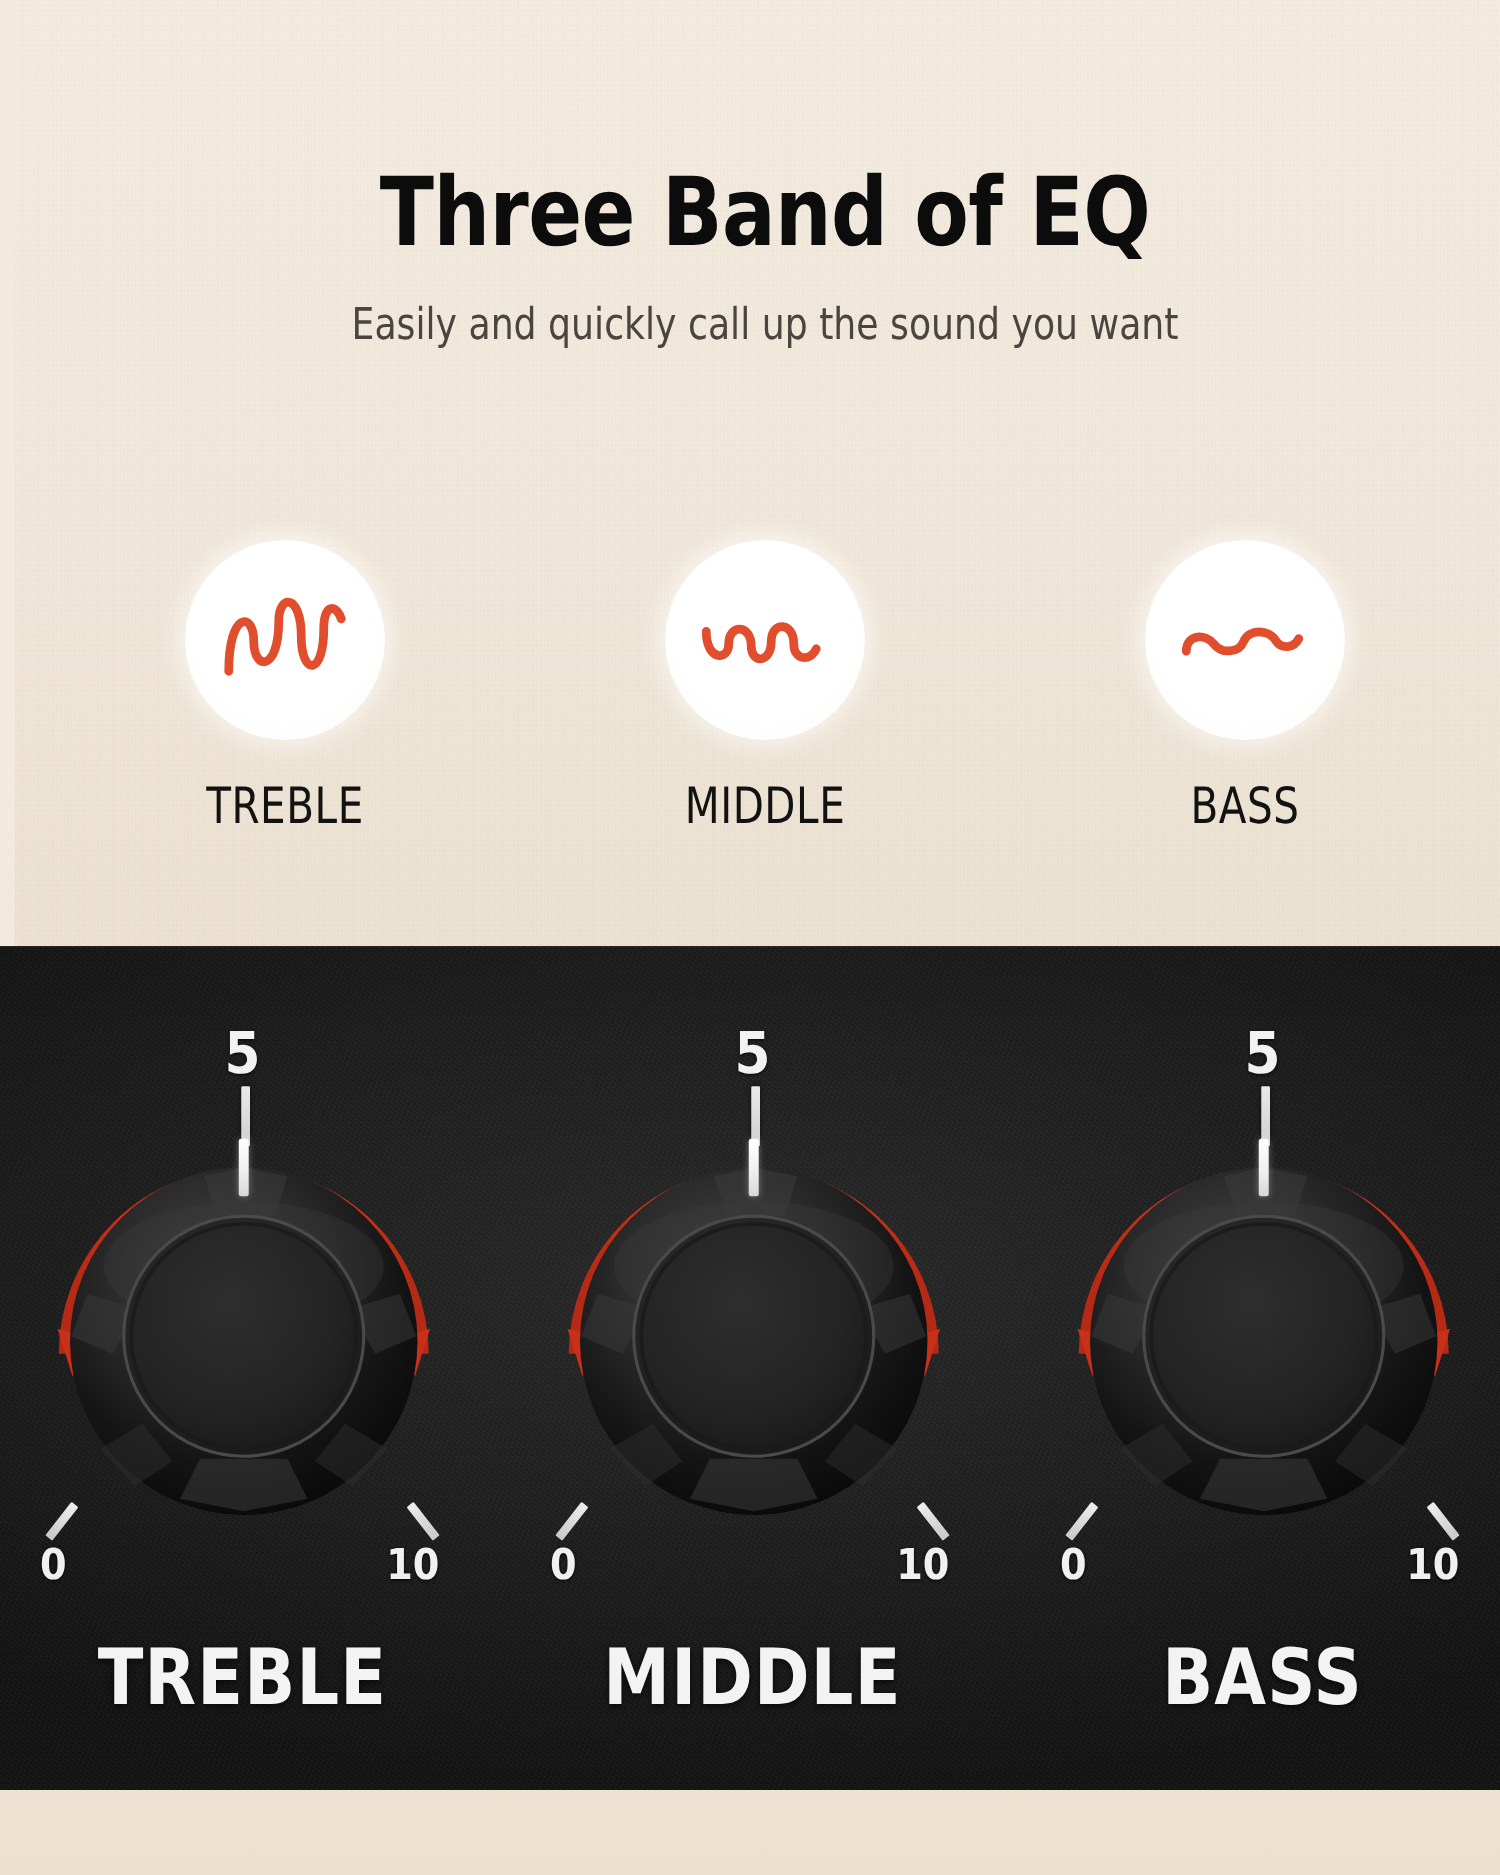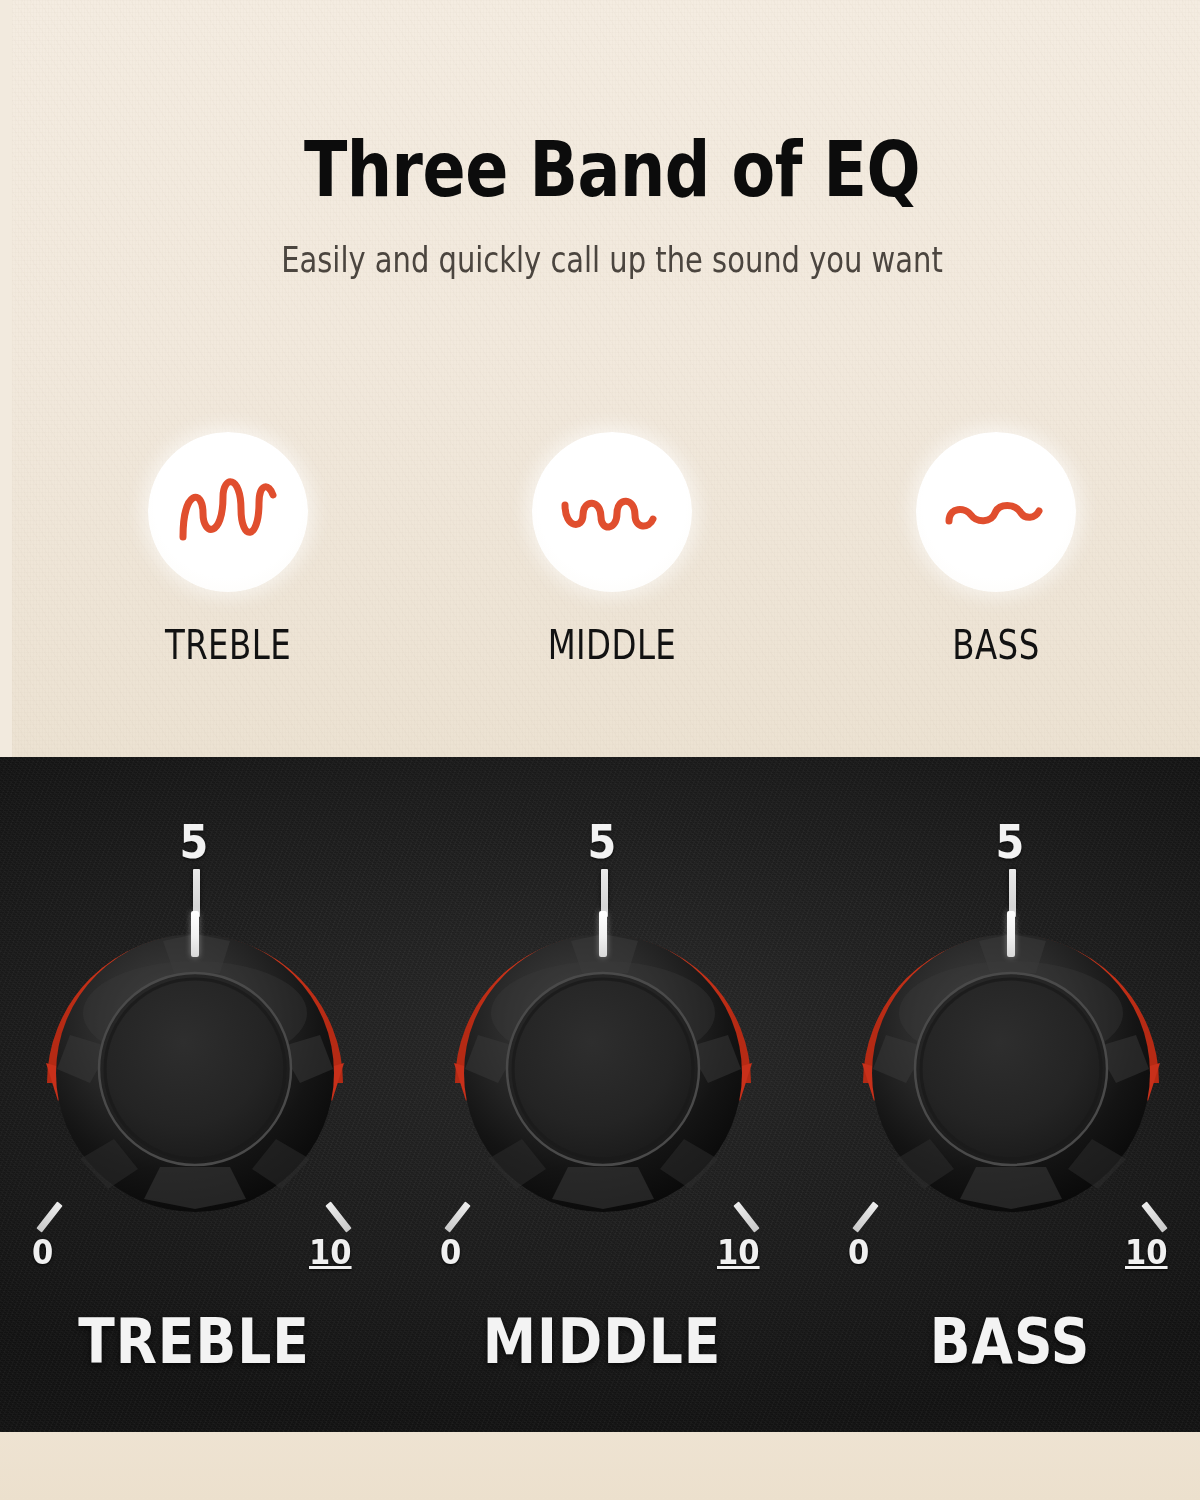--- a/index.html
+++ b/index.html
@@ -221,21 +221,21 @@
     position: absolute;
     top: 478px;
     color: #f0f0f0;
     font-family: "Liberation Sans Narrow", "DejaVu Sans Condensed", "Liberation Sans", sans-serif;
     font-weight: 700;
     font-size: 34px;
     line-height: 1;
     text-shadow: 0 1px 3px rgba(0,0,0,.85);
   }
   .scale-num.min { left: 38px; }
-  .scale-num.max { left: 315px; text-decoration: underline; }
+  .scale-num.max { left: 315px; }
 
   .knob-name {
     position: absolute;
     left: 0;
     top: 554px;
     width: 400px;
     text-align: center;
     color: #f3f3f3;
     font-family: "Liberation Sans Narrow", "DejaVu Sans Condensed", "Liberation Sans", sans-serif;
     font-weight: 700;

